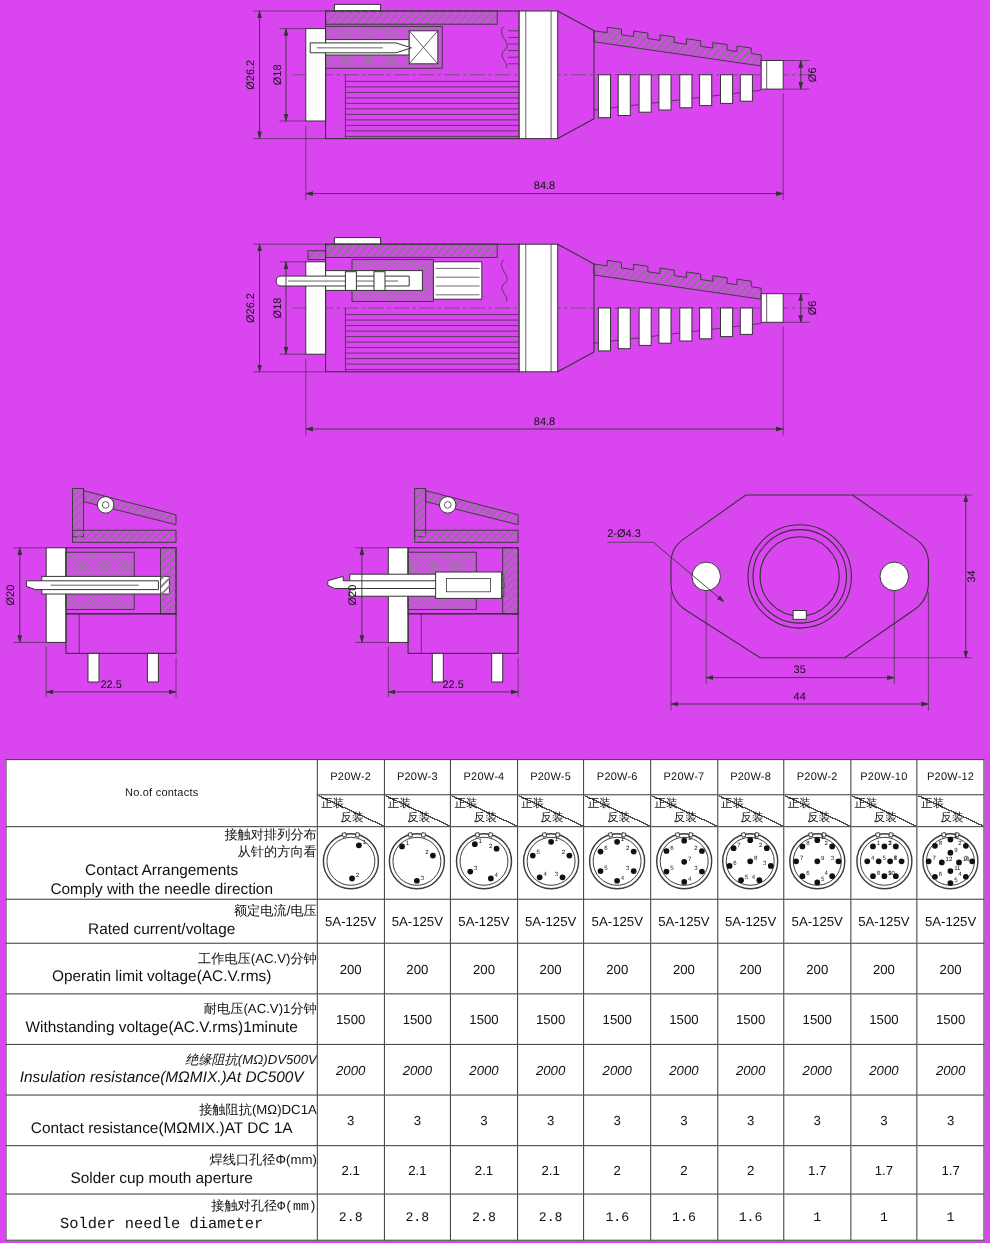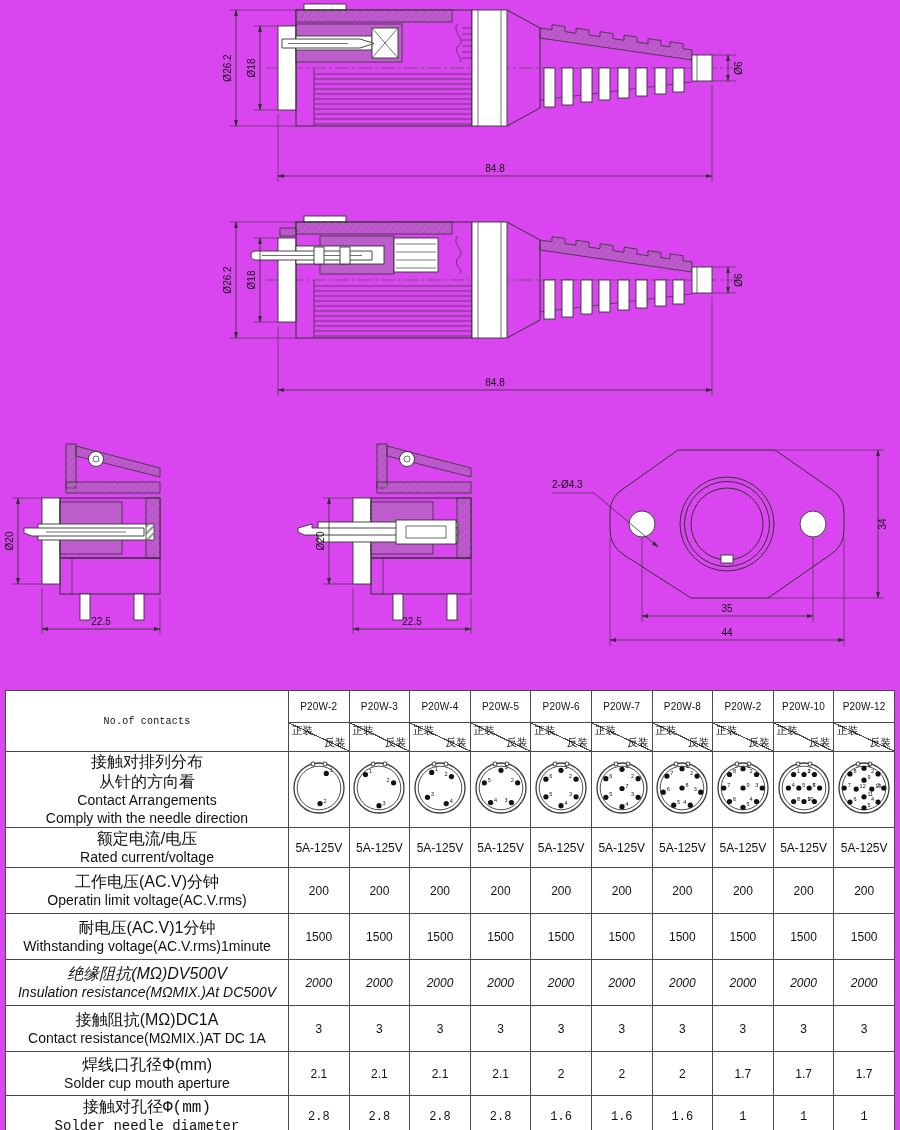--- a/index.html
+++ b/index.html
@@ -14,30 +14,30 @@
   svg .cl{stroke:#555;stroke-width:0.7;stroke-dasharray:14 3 3 3;fill:none;}
   svg .dim{stroke:#333;stroke-width:0.8;fill:none;}
   svg .ext{stroke:#333;stroke-width:0.6;fill:none;}
   svg .gen line{stroke:#333;stroke-width:0.65;}
   svg text.dt{font:10px "Liberation Sans",sans-serif;fill:#111;}
   
   table.spec{position:absolute;left:5px;top:690px;width:890px;border-collapse:collapse;
              table-layout:fixed;background:#fff;}
   table.spec td{border:1px solid #4a4a4a;text-align:center;vertical-align:middle;
                 padding:0;font-size:12px;color:#111;overflow:hidden;}
-  td.corner{font-size:12.5px;font-family:Liberation Mono, monospace;}
+  td.corner{font-size:12.5px;}
   tr.model-row{height:32px;} tr.model-row td{font-size:10px;letter-spacing:0.2px;}
   tr.orient-row{height:28px;text-decoration:underline;}
   tr.arr-row{height:62px;}
   td.diagcell{padding:0;}
   .diag{position:relative;width:100%;height:28px;
         background:linear-gradient(to top right,transparent calc(50% - 0.6px),#4a4a4a calc(50% - 0.6px),#4a4a4a calc(50% + 0.6px),transparent calc(50% + 0.6px));}
   .diag .zq{position:absolute;left:3px;top:1px;font-size:10.5px;}
-  .diag .fz{position:absolute;right:3px;bottom:1px;font-size:10.5px;}
-  .lblzh{font-size:16px;line-height:1.25;}
+  .diag .fz{position:absolute;right:18px;bottom:1px;font-size:10.5px;}
+  .lblzh{font-size:12px;line-height:1.25;text-align:right;}
   .lblen{font-size:14px;line-height:1.25;}
   td.val{font-size:11.8px;}
 </style>
 </head>
 <body>
 
 <div class="page">
 
   <svg class="drw" style="left:222px;top:2px" width="525" height="192" viewBox="0 0 525 192">
     <defs>

